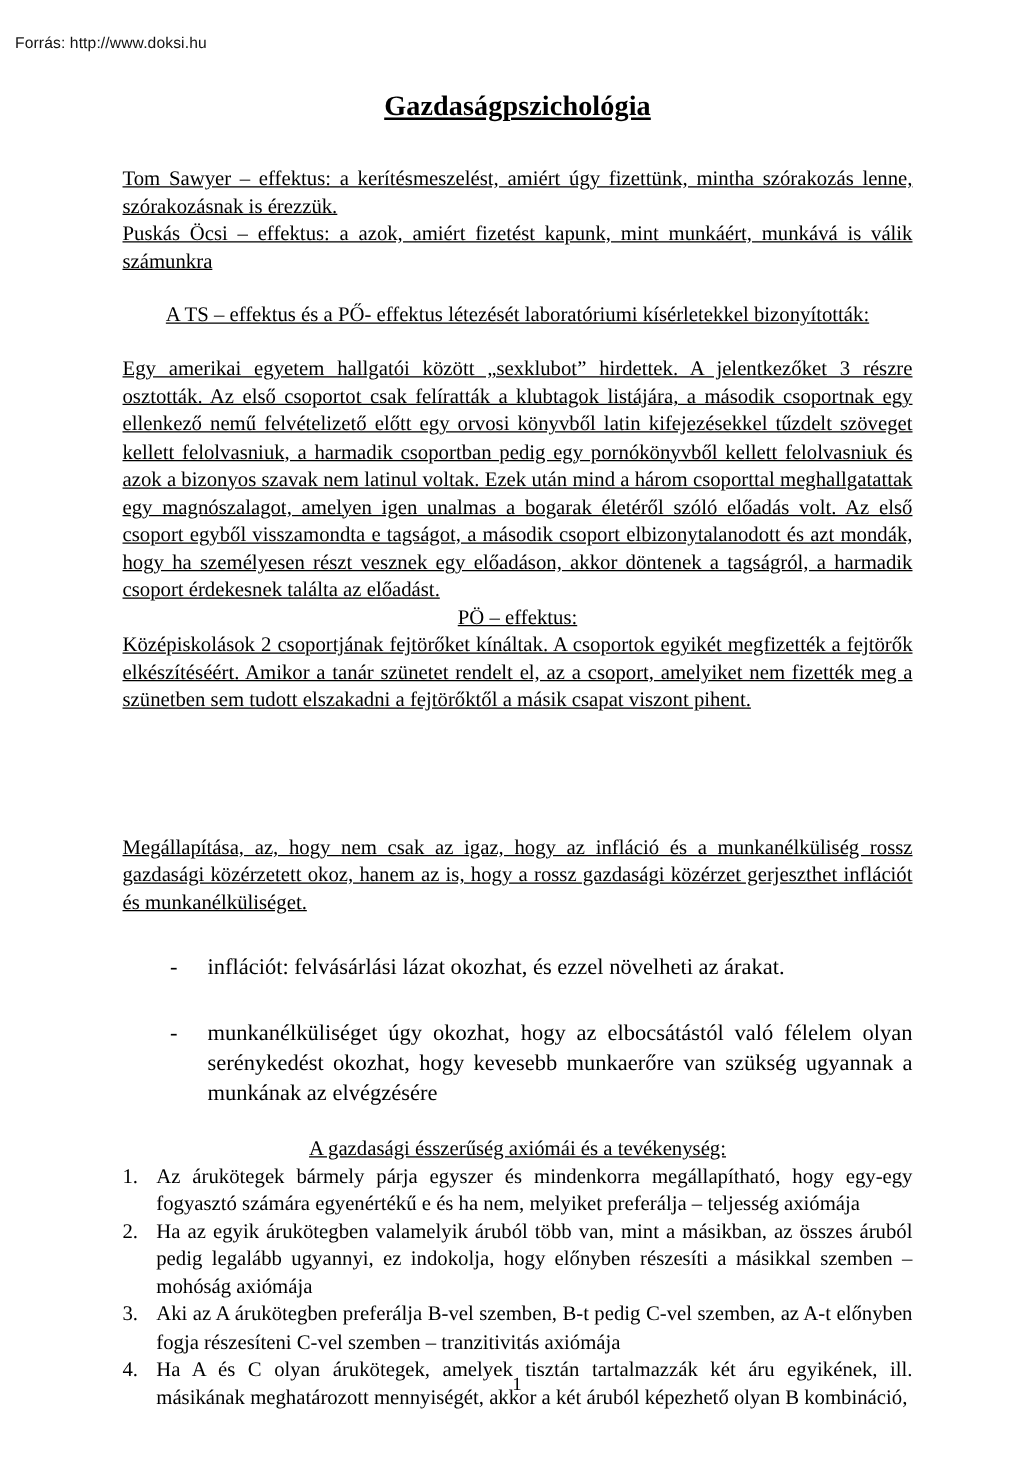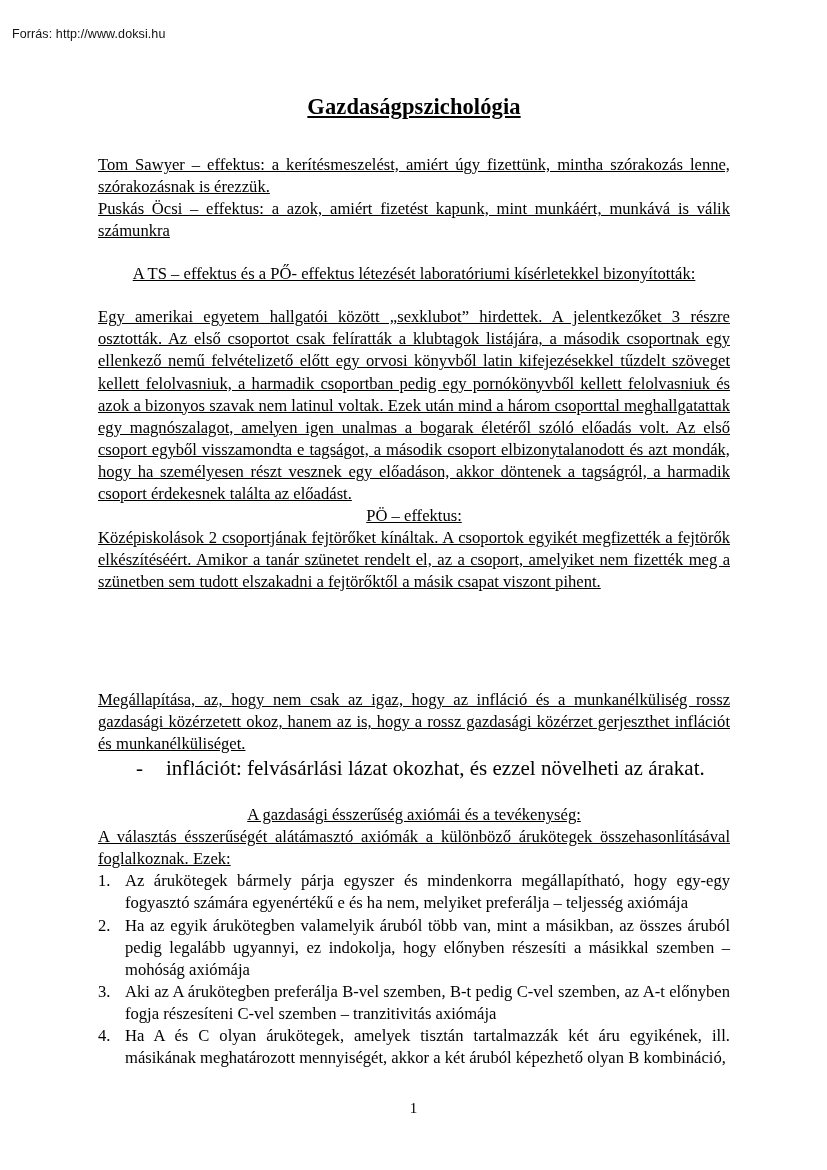--- a/index.html
+++ b/index.html
@@ -29,21 +29,21 @@
     font-family: "Liberation Sans", "DejaVu Sans", sans-serif;
     font-size: 12.5px;
     color: #111;
     letter-spacing: 0.1px;
     white-space: nowrap;
     margin-top: 16px;
   }
   .content {
     position: absolute;
     left: 98px;
-    top: 94px;
+    top: 72px;
     width: 632px;
   }
   .doc-title {
     text-align: center;
     font-size: 22.5px;
     font-weight: bold;
     text-decoration: underline;
     margin: 0 0 34px 0;
     letter-spacing: 0.1px;
   }
@@ -74,24 +74,25 @@
     width: 62px;
   }
 
   ul.dash-list {
     list-style: none;
     margin: 0;
     padding: 0 0 0 38px;
   }
   ul.dash-list > li {
     position: relative;
-    font-size: 21px;
+    font-size: 18px;
     line-height: 1.33;
     text-align: justify;
     padding-left: 30px;
+    margin-top: 29px;
   }
   ul.dash-list > li::before {
     content: "-";
     position: absolute;
     left: 0;
     top: 0;
   }
 
   ol.num-list {
     list-style: none;
@@ -153,27 +154,27 @@
 
     <div class="gap-xl"></div>
 
 
     <div class="gap-lg"></div>
 
     <p class="body-text">Megállapítása, az, hogy nem csak az igaz, hogy az infláció és a munkanélküliség rossz gazdasági közérzetett okoz, hanem az is, hogy a rossz gazdasági közérzet gerjeszthet inflációt és munkanélküliséget.</p>
 
     <ul class="dash-list">
       <li>inflációt: felvásárlási lázat okozhat, és ezzel növelheti az árakat.</li>
+      <li>munkanélküliséget úgy okozhat, hogy az elbocsátástól való félelem olyan serénykedést okozhat, hogy kevesebb munkaerőre van szükség ugyannak a munkának az elvégzésére</li>
     </ul>
 
     <div class="gap-md"></div>
 
     <p class="body-text nojust">A gazdasági ésszerűség axiómái és a tevékenység:</p>
 
-    <p class="body-text">A választás ésszerűségét alátámasztó axiómák a különböző árukötegek összehasonlításával foglalkoznak. Ezek:</p>
 
     <ol class="num-list">
       <li>Az árukötegek bármely párja egyszer és mindenkorra megállapítható, hogy egy-egy fogyasztó számára egyenértékű e és ha nem, melyiket preferálja – teljesség axiómája</li>
       <li>Ha az egyik árukötegben valamelyik áruból több van, mint a másikban, az összes áruból pedig legalább ugyannyi, ez indokolja, hogy előnyben részesíti a másikkal szemben – mohóság axiómája</li>
       <li>Aki az A árukötegben preferálja B-vel szemben, B-t pedig C-vel szemben, az A-t előnyben fogja részesíteni C-vel szemben – tranzitivitás axiómája</li>
       <li>Ha A és C olyan árukötegek, amelyek tisztán tartalmazzák két áru egyikének, ill. másikának meghatározott mennyiségét, akkor a két áruból képezhető olyan B kombináció,</li>
     </ol>
 
   </div>
 

